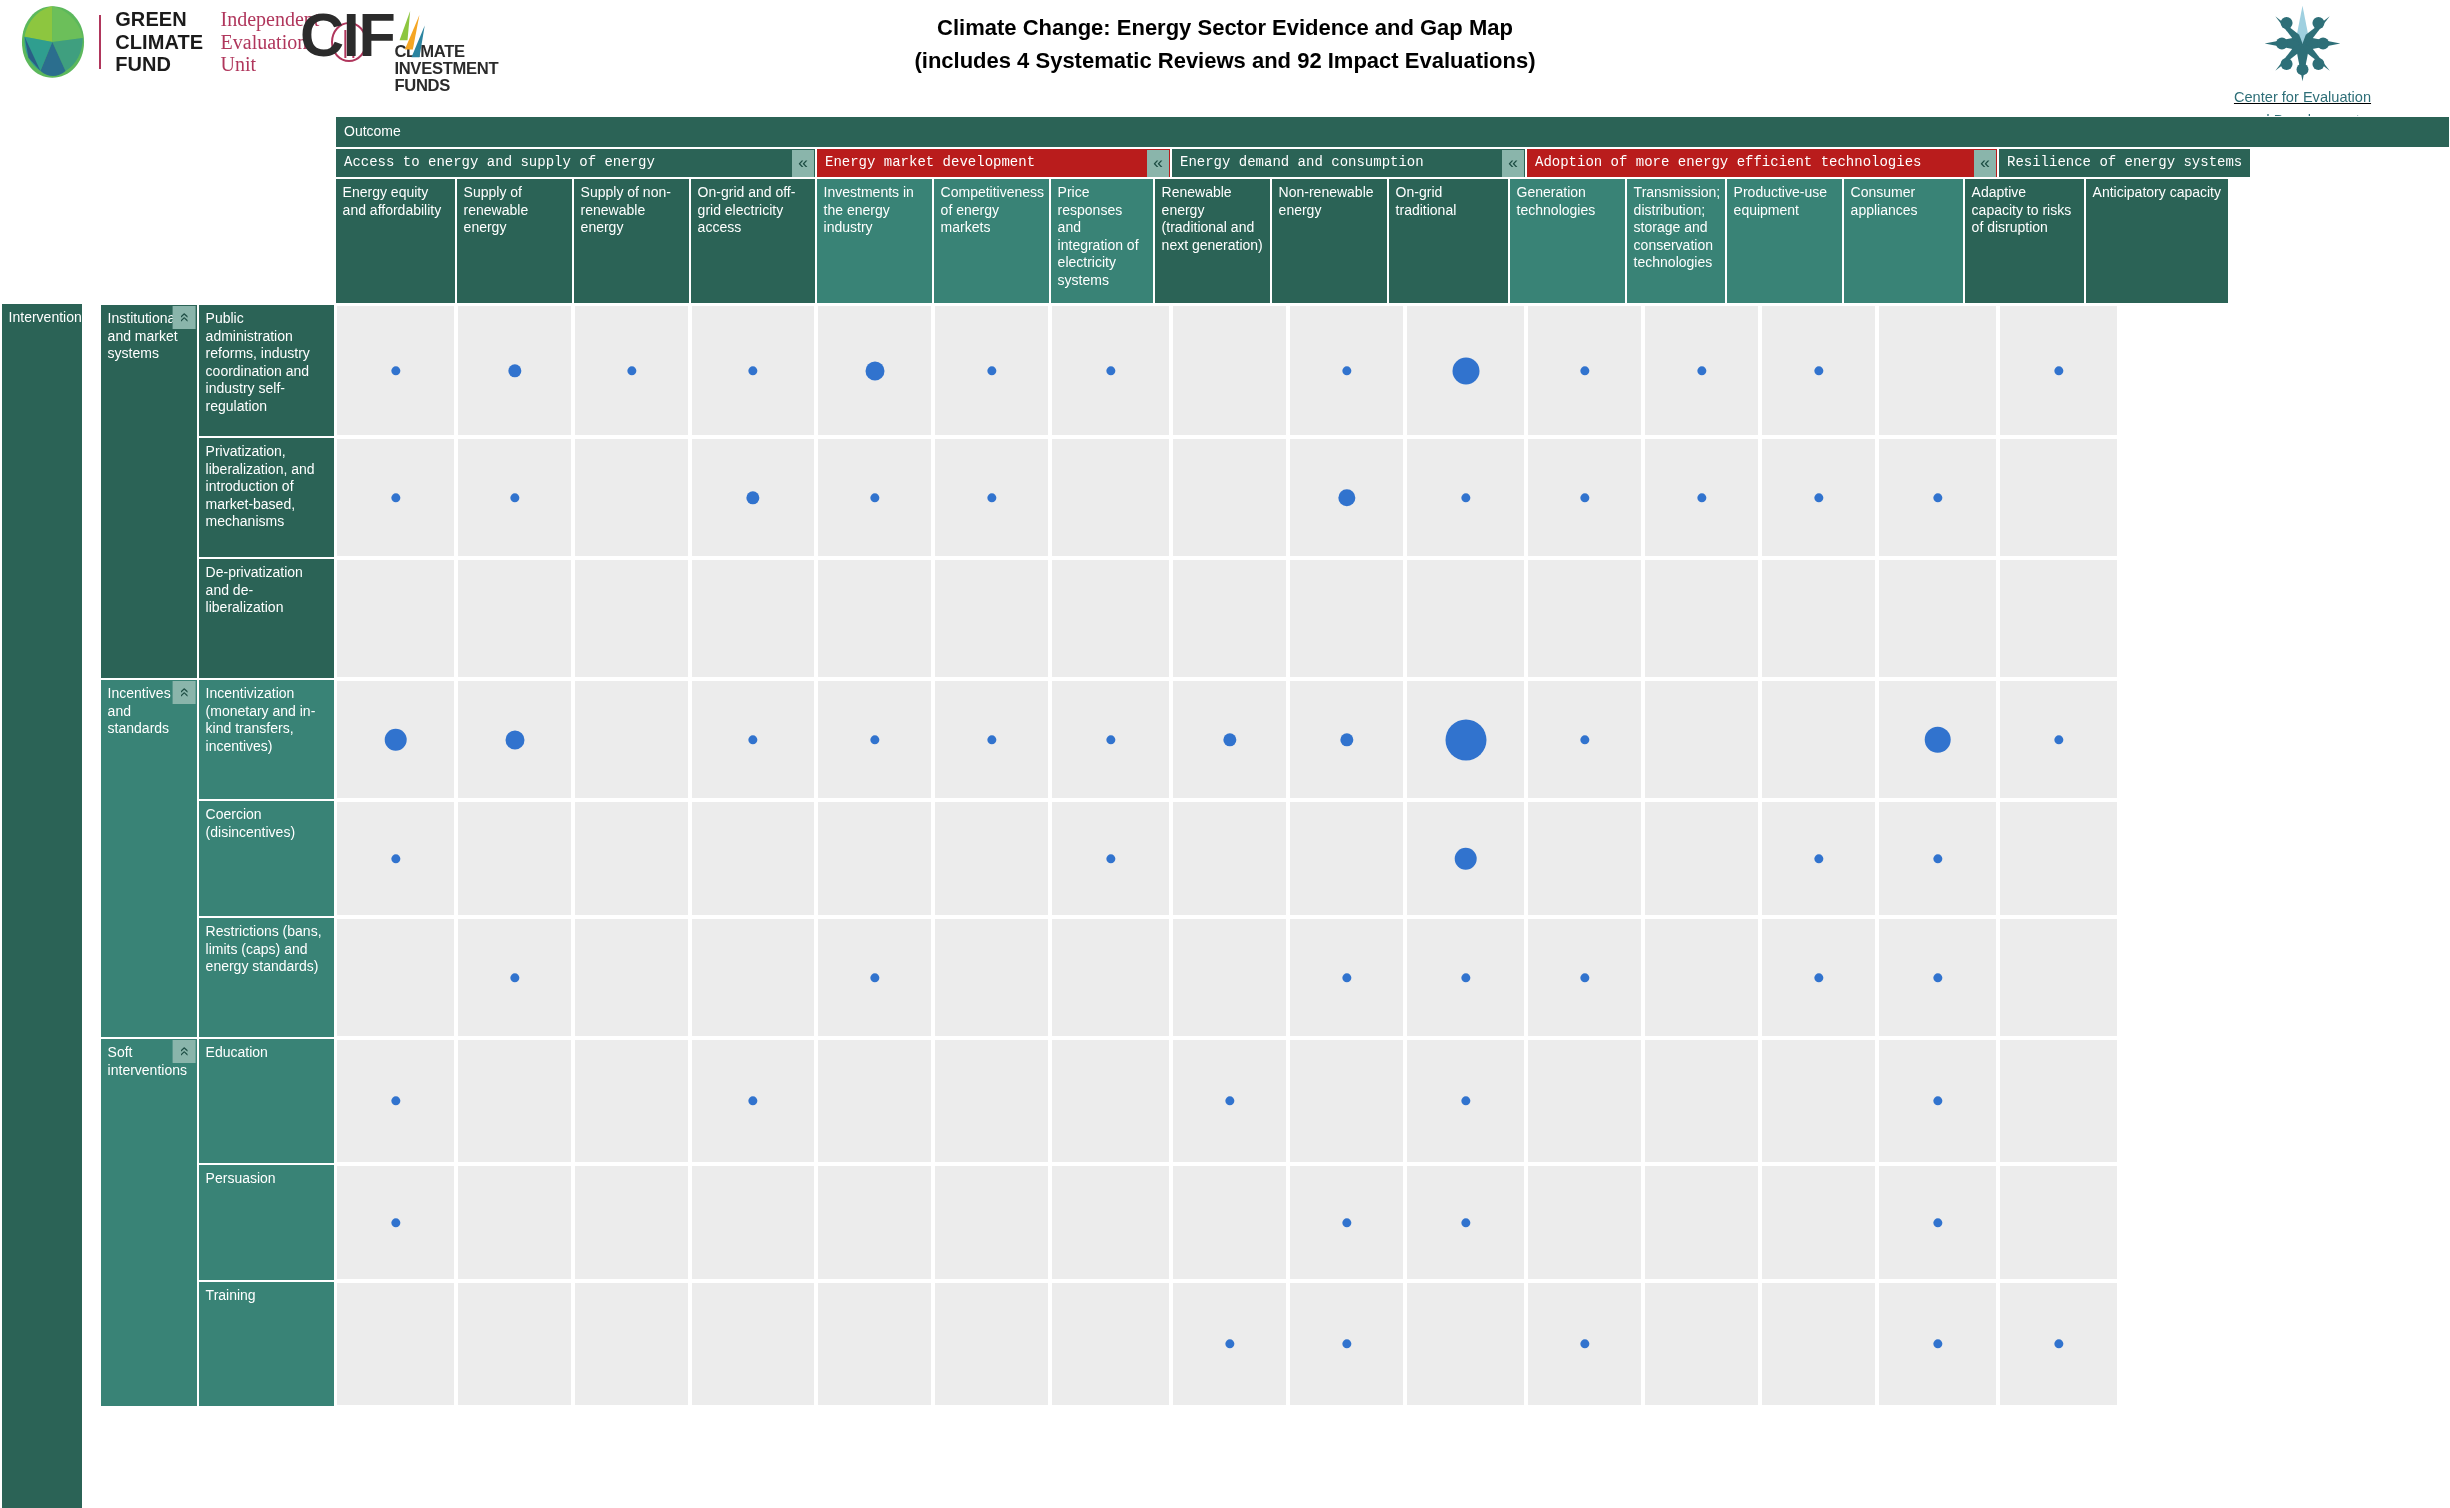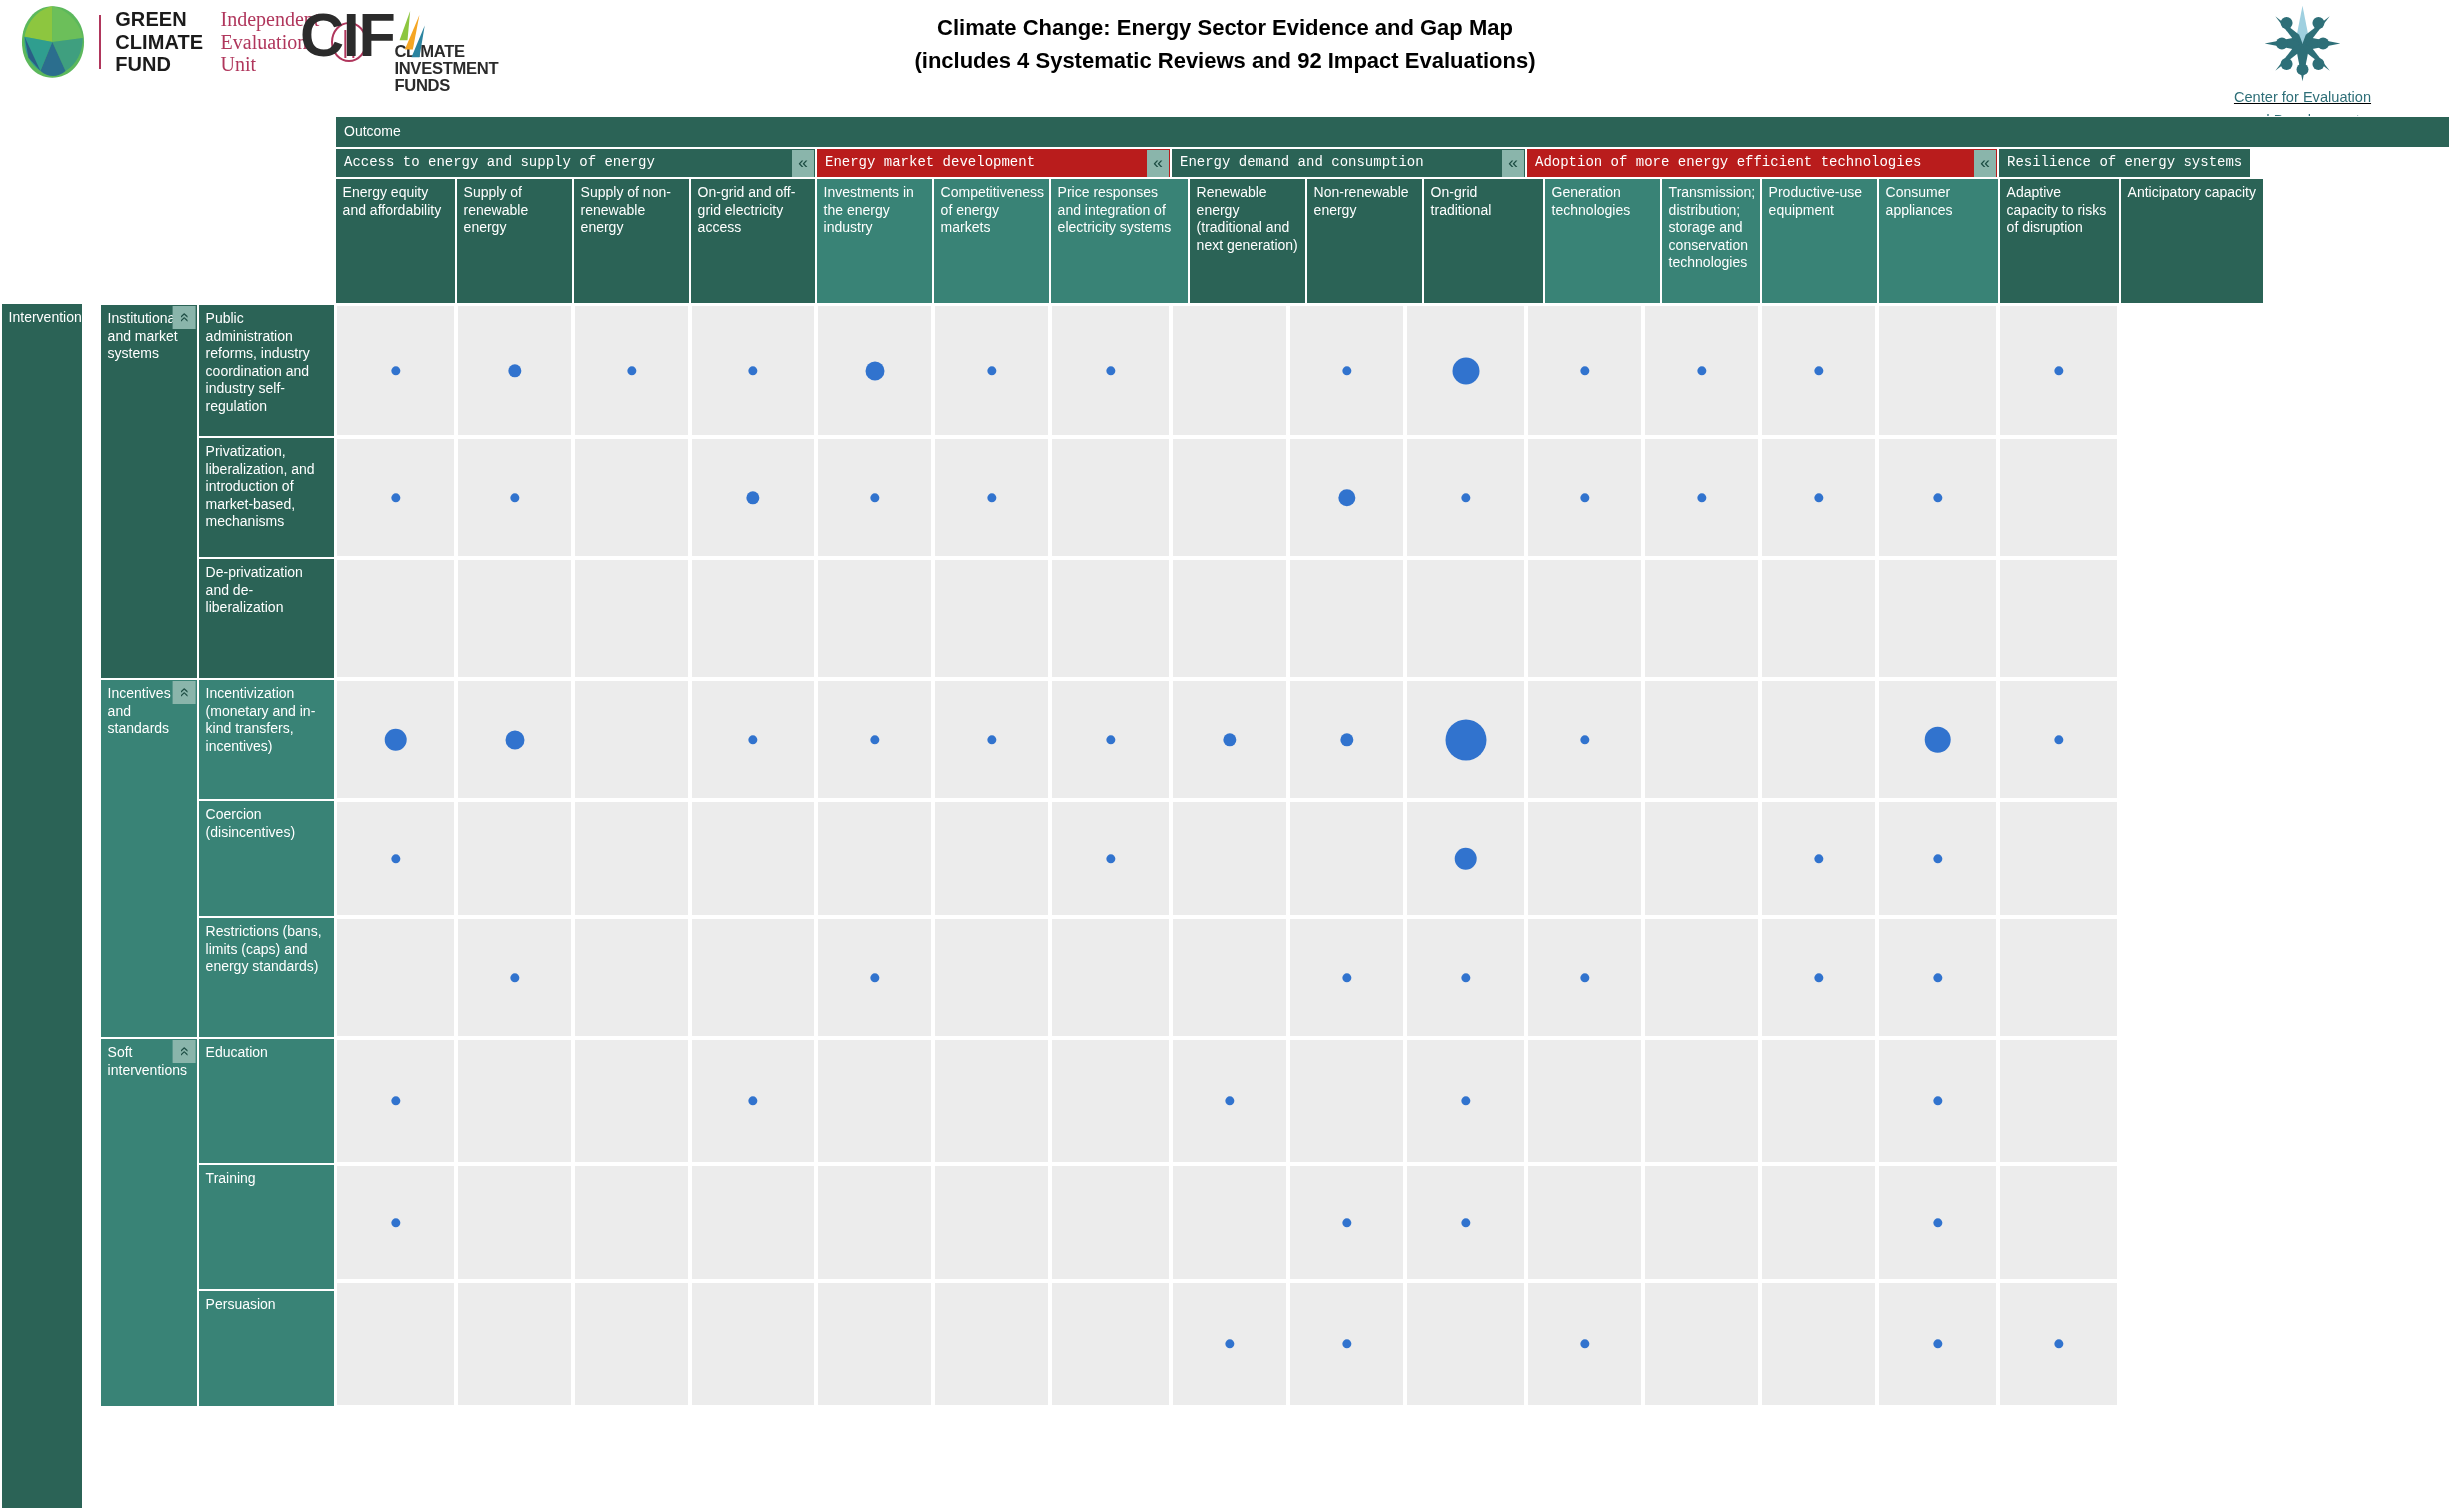--- a/index.html
+++ b/index.html
@@ -189,21 +189,21 @@
           <div class="cg" style="width: 472px;"><span>Adoption of more energy efficient technologies</span><div class="collapse-chip">«</div></div>
           <div class="cg dark"><span>Resilience of energy systems</span></div>
         </div>
       <div class="colsubs" id="colsubs">
           <div class="cs dark" style="width: 121px;">Energy equity and affordability</div>
           <div class="cs dark" style="width: 117px;">Supply of renewable energy</div>
           <div class="cs dark" style="width: 117px;">Supply of non-renewable energy</div>
           <div class="cs dark" style="width: 126px;">On-grid and off-grid electricity access</div>
           <div class="cs" style="width: 117px;">Investments in the energy industry</div>
           <div class="cs" style="width: 117px;">Competitiveness of energy markets</div>
-          <div class="cs" style="width: 139px;">Price responses and integration of electricity systems</div>
+          <div class="cs" style="width: 104px;">Price responses and integration of electricity systems</div>
           <div class="cs dark" style="width: 117px;">Renewable energy (traditional and next generation)</div>
           <div class="cs dark" style="width: 117px;">Non-renewable energy</div>
           <div class="cs dark" style="width: 121px;">On-grid traditional</div>
           <div class="cs" style="width: 117px;">Generation technologies</div>
           <div class="cs" style="width: 100px;">Transmission; distribution; storage and conservation technologies</div>
           <div class="cs" style="width: 117px;">Productive-use equipment</div>
           <div class="cs" style="width: 121px;">Consumer appliances</div>
           <div class="cs dark" style="width: 121px;">Adaptive capacity to risks of disruption</div>
           <div class="cs dark">Anticipatory capacity</div>
         </div>
@@ -223,22 +223,22 @@
           <div class="rg-l2col">
             <div class="rg-l2" style="height: 121px;">Incentivization (monetary and in-kind transfers, incentives)</div>
             <div class="rg-l2" style="height: 117px;">Coercion (disincentives)</div>
             <div class="rg-l2" style="height: 121px;">Restrictions (bans, limits (caps) and energy standards)</div>
           </div>
         </div>
         <div class="rowgroup">
           <div class="rg-l1" style="height: 369px;"><span>Soft interventions</span><div class="collapse-chip" style="transform: rotate(90deg);">«</div></div>
           <div class="rg-l2col">
             <div class="rg-l2" style="height: 126px;">Education</div>
+            <div class="rg-l2" style="height: 117px;">Persuasion</div>
             <div class="rg-l2" style="height: 126px;">Training</div>
-            <div class="rg-l2" style="height: 117px;">Persuasion</div>
           </div>
         </div>
       </div>
 
     <div class="gridbody" id="gridbody">
         <div class="grow">
           <div class="gcell" style="width: 121px; height: 133px;">
             <div class="bub" style="width: 9.3px; height: 9.3px; background: rgb(49, 115, 206);"></div>
           </div>
           <div class="gcell" style="width: 117px; height: 133px;">

